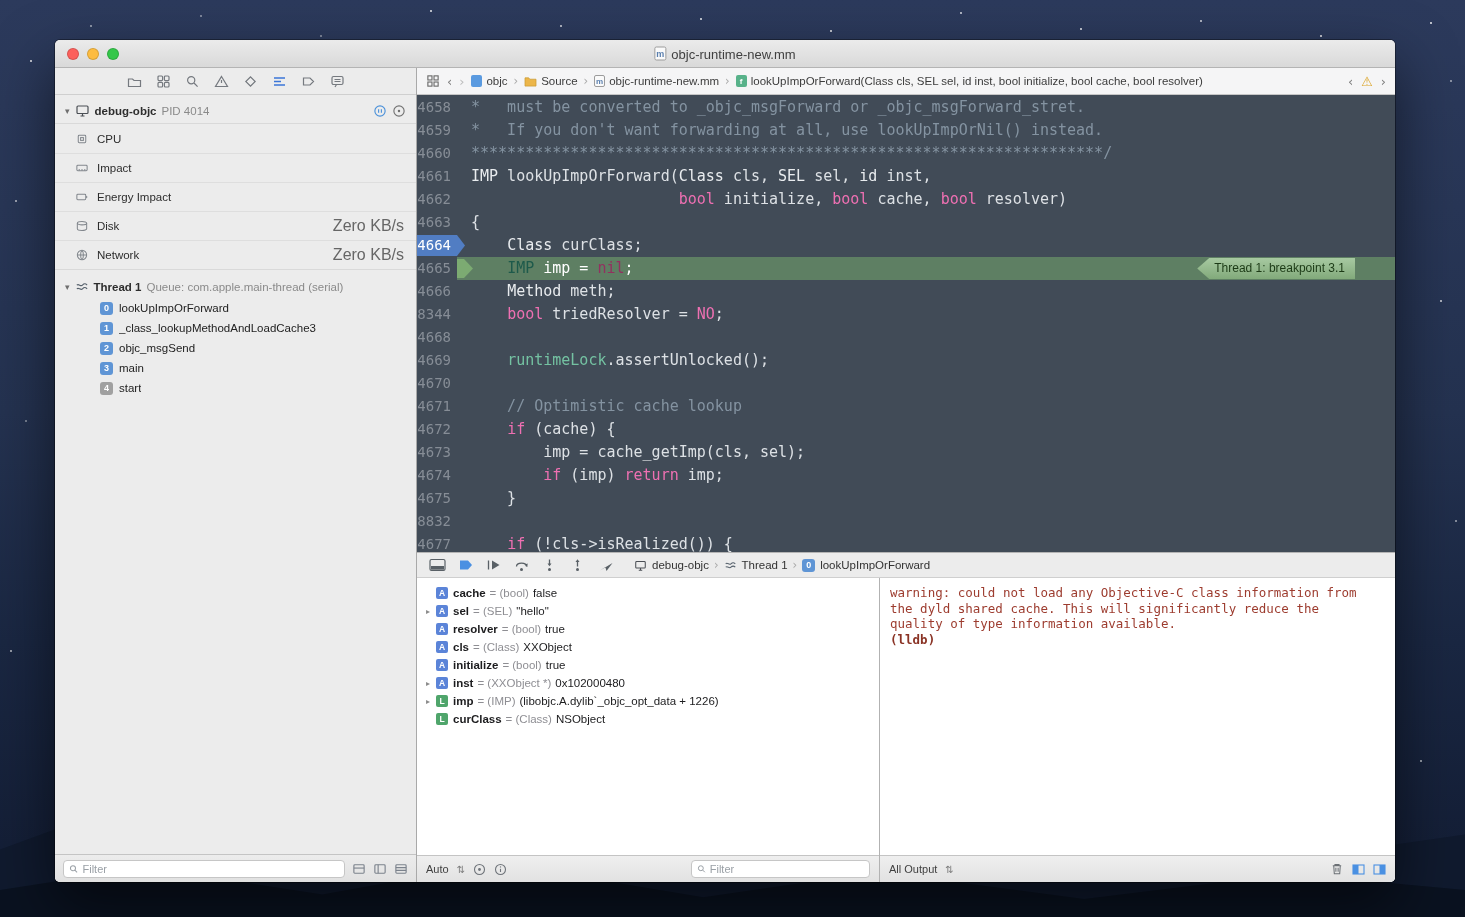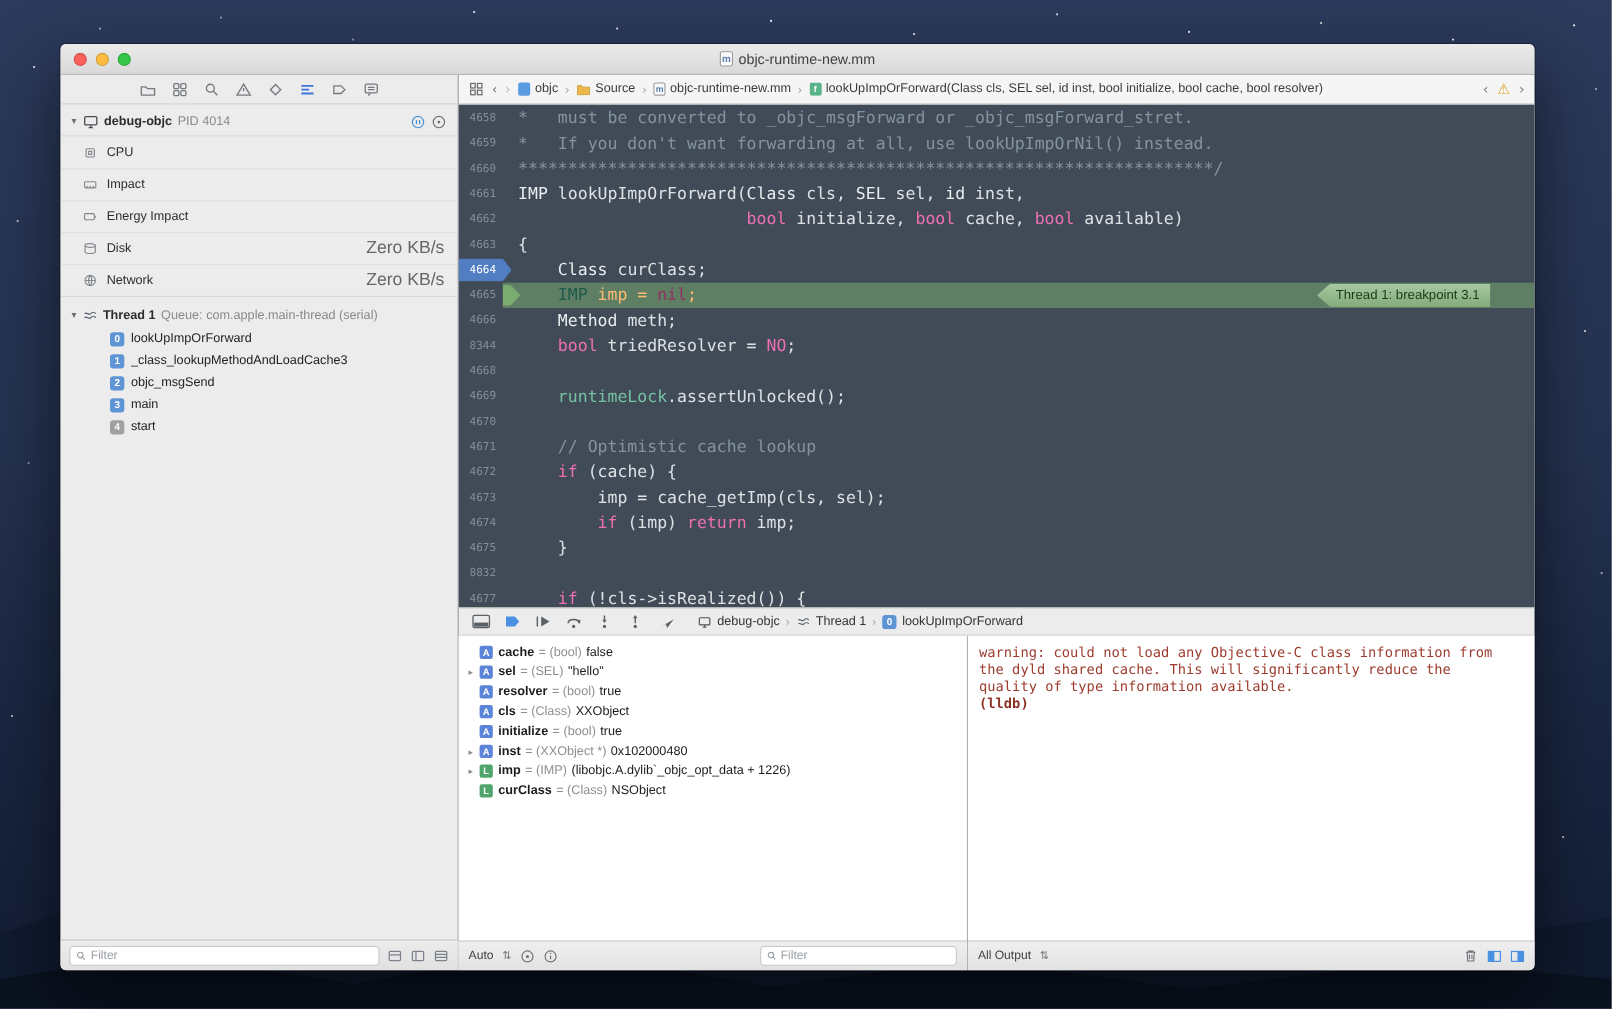--- a/index.html
+++ b/index.html
@@ -86,28 +86,28 @@
   .crumb:last-child .crumb-label { overflow:hidden; text-overflow:ellipsis; }
   .crumb-sep { color:#aaa; font-family:"DejaVu Sans",sans-serif; }
   .mini-ic { width:11px; height:12px; border-radius:2px; font-size:8px; font-weight:bold; color:#fff;
     display:flex; align-items:center; justify-content:center; flex:0 0 11px; }
   .jb-right { display:flex; align-items:center; gap:8px; margin-left:8px; }
   .warn { color:#dca528; font-size:13px; font-family:"DejaVu Sans",sans-serif; }
 
   
   .code-area { flex:1; overflow:hidden; font-family:"DejaVu Sans Mono",monospace; font-size:15px; padding-top:1px; }
   .code-line { display:flex; height:23px; line-height:23px; white-space:pre; position:relative; }
-  .gutter { flex:0 0 40px; width:40px; text-align:right; padding-right:6px; font-size:10px; color:#868d96; position:relative; z-index:2; }
+  .gutter { flex:0 0 40px; width:40px; text-align:right; padding-right:6px; font-size:14px; color:#868d96; position:relative; z-index:2; }
   .lnum { position:relative; z-index:2; }
   .bp-num { color:#fff; }
   .bp-tag { position:absolute; left:0; top:1px; bottom:1px; width:48px; background:#517dc3; z-index:1;
     clip-path:polygon(0 0,40px 0,48px 50%,40px 100%,0 100%); }
   .code-text { padding-left:14px; color:#dde1e5; position:relative; z-index:1; }
   .seg-c{color:#8493a1} .seg-k{color:#ee70b2} .seg-t{color:#e9ecef} .seg-p{color:#dde1e5} .seg-g{color:#74c2a2}
-  .seg-d0{color:#fdba74} .seg-d1{color:#1e5a4b} .seg-dk{color:#93305f}
+  .seg-d0{color:#ffffff} .seg-d1{color:#1e5a4b} .seg-dk{color:#93305f}
   .line-band { position:absolute; left:40px; right:0; top:0; bottom:0; background:#5e7f63; z-index:0; }
   .exec-arrow { position:absolute; left:40px; top:2px; bottom:2px; width:16px; background:#7cab72; z-index:1;
     clip-path:polygon(0 0,7px 0,16px 50%,7px 100%,0 100%); }
   .thread-badge { position:absolute; right:40px; top:1px; bottom:1px; z-index:3; display:flex; align-items:center;
     padding:0 10px 0 17px; background:linear-gradient(#a7c9a1,#82aa7b); color:#1c3a16;
     font-family:"Liberation Sans",sans-serif; font-size:12px;
     clip-path:polygon(12px 0,100% 0,100% 100%,12px 100%,0 50%); }
 
   
   .debug-bar { height:26px; flex:0 0 26px; background:#ececec; border-top:1px solid #b4b4b4; border-bottom:1px solid #cfcfcf;
@@ -380,21 +380,21 @@
           <span class="warn">⚠</span>
           <span class="chev">›</span>
         </div>
       </div>
 
       <div class="code-area" id="code-lines">
           <div class="code-line"><div class="gutter"><span class="lnum">4658</span></div><span class="code-text"><span class="seg-c">*   must be converted to _objc_msgForward or _objc_msgForward_stret.</span></span></div>
           <div class="code-line"><div class="gutter"><span class="lnum">4659</span></div><span class="code-text"><span class="seg-c">*   If you don't want forwarding at all, use lookUpImpOrNil() instead.</span></span></div>
           <div class="code-line"><div class="gutter"><span class="lnum">4660</span></div><span class="code-text"><span class="seg-c">**********************************************************************/</span></span></div>
           <div class="code-line"><div class="gutter"><span class="lnum">4661</span></div><span class="code-text"><span class="seg-t">IMP</span><span class="seg-p"> lookUpImpOrForward(</span><span class="seg-t">Class</span><span class="seg-p"> cls, </span><span class="seg-t">SEL</span><span class="seg-p"> sel, </span><span class="seg-t">id</span><span class="seg-p"> inst,</span></span></div>
-          <div class="code-line"><div class="gutter"><span class="lnum">4662</span></div><span class="code-text"><span class="seg-p">                       </span><span class="seg-k">bool</span><span class="seg-p"> initialize, </span><span class="seg-k">bool</span><span class="seg-p"> cache, </span><span class="seg-k">bool</span><span class="seg-p"> available)</span></span></div>
+          <div class="code-line"><div class="gutter"><span class="lnum">4662</span></div><span class="code-text"><span class="seg-p">                       </span><span class="seg-k">bool</span><span class="seg-p"> initialize, </span><span class="seg-k">bool</span><span class="seg-p"> cache, </span><span class="seg-k">bool</span><span class="seg-p"> resolver)</span></span></div>
           <div class="code-line"><div class="gutter"><span class="lnum">4663</span></div><span class="code-text"><span class="seg-p">{</span></span></div>
           <div class="code-line"><div class="gutter"><span class="bp-tag"></span><span class="lnum bp-num">4664</span></div><span class="code-text"><span class="seg-p">    </span><span class="seg-t">Class</span><span class="seg-p"> curClass;</span></span></div>
           <div class="code-line current"><div class="gutter"><span class="lnum">4665</span></div><span class="line-band"></span><span class="exec-arrow"></span><span class="code-text"><span class="seg-d0">    </span><span class="seg-d1">IMP</span><span class="seg-d0"> imp = </span><span class="seg-dk">nil</span><span class="seg-d0">;</span></span><span class="thread-badge">Thread 1: breakpoint 3.1</span></div>
           <div class="code-line"><div class="gutter"><span class="lnum">4666</span></div><span class="code-text"><span class="seg-p">    </span><span class="seg-t">Method</span><span class="seg-p"> meth;</span></span></div>
           <div class="code-line"><div class="gutter"><span class="lnum">8344</span></div><span class="code-text"><span class="seg-p">    </span><span class="seg-k">bool</span><span class="seg-p"> triedResolver = </span><span class="seg-k">NO</span><span class="seg-p">;</span></span></div>
           <div class="code-line"><div class="gutter"><span class="lnum">4668</span></div><span class="code-text"></span></div>
           <div class="code-line"><div class="gutter"><span class="lnum">4669</span></div><span class="code-text"><span class="seg-p">    </span><span class="seg-g">runtimeLock</span><span class="seg-p">.assertUnlocked();</span></span></div>
           <div class="code-line"><div class="gutter"><span class="lnum">4670</span></div><span class="code-text"></span></div>
           <div class="code-line"><div class="gutter"><span class="lnum">4671</span></div><span class="code-text"><span class="seg-c">    // Optimistic cache lookup</span></span></div>
           <div class="code-line"><div class="gutter"><span class="lnum">4672</span></div><span class="code-text"><span class="seg-p">    </span><span class="seg-k">if</span><span class="seg-p"> (cache) {</span></span></div>

